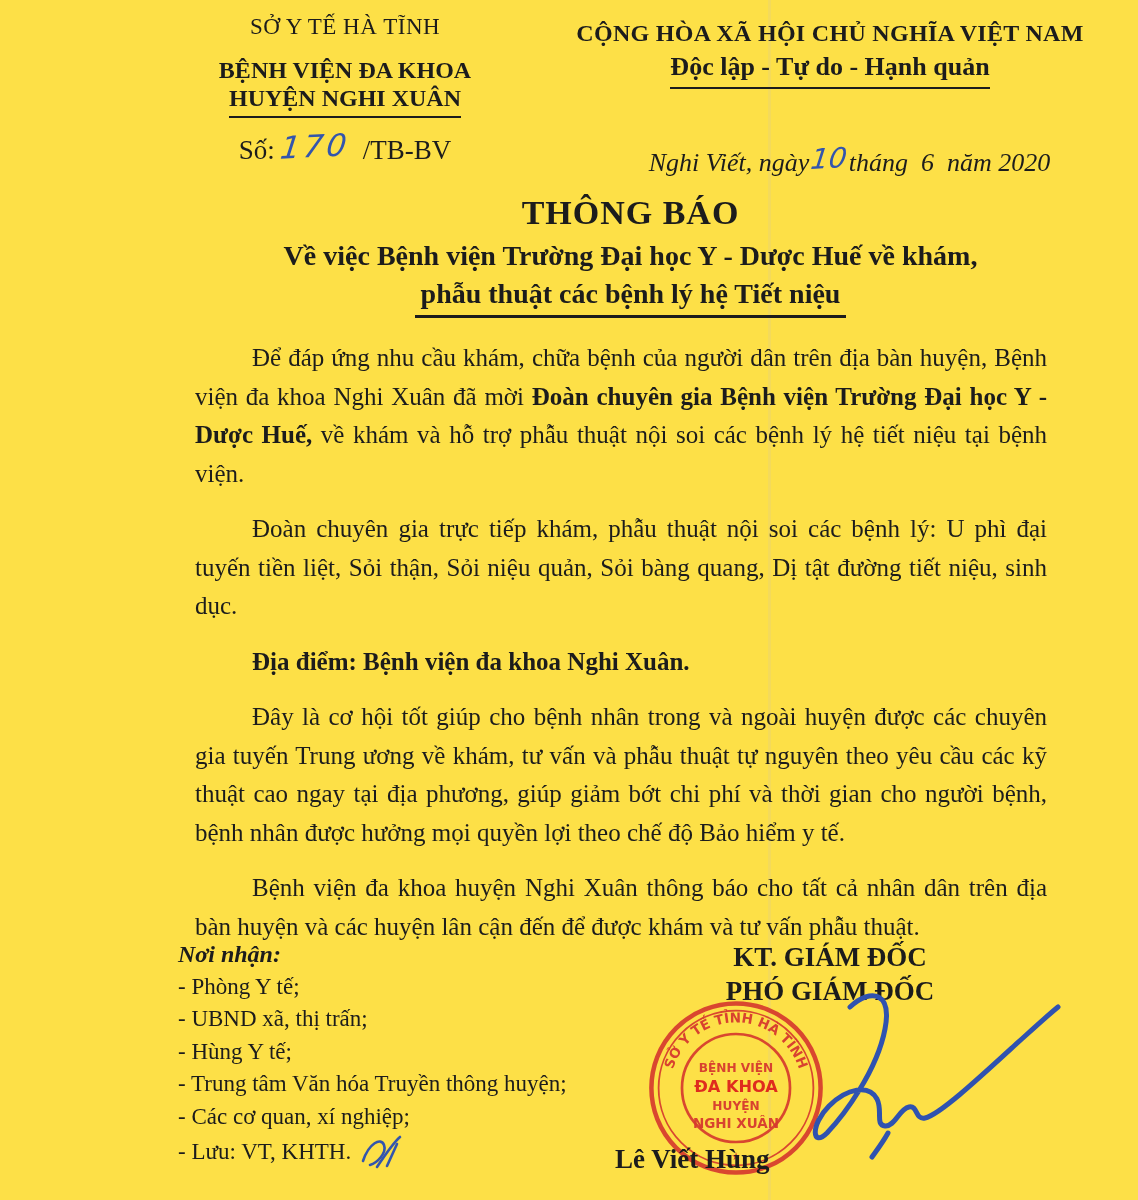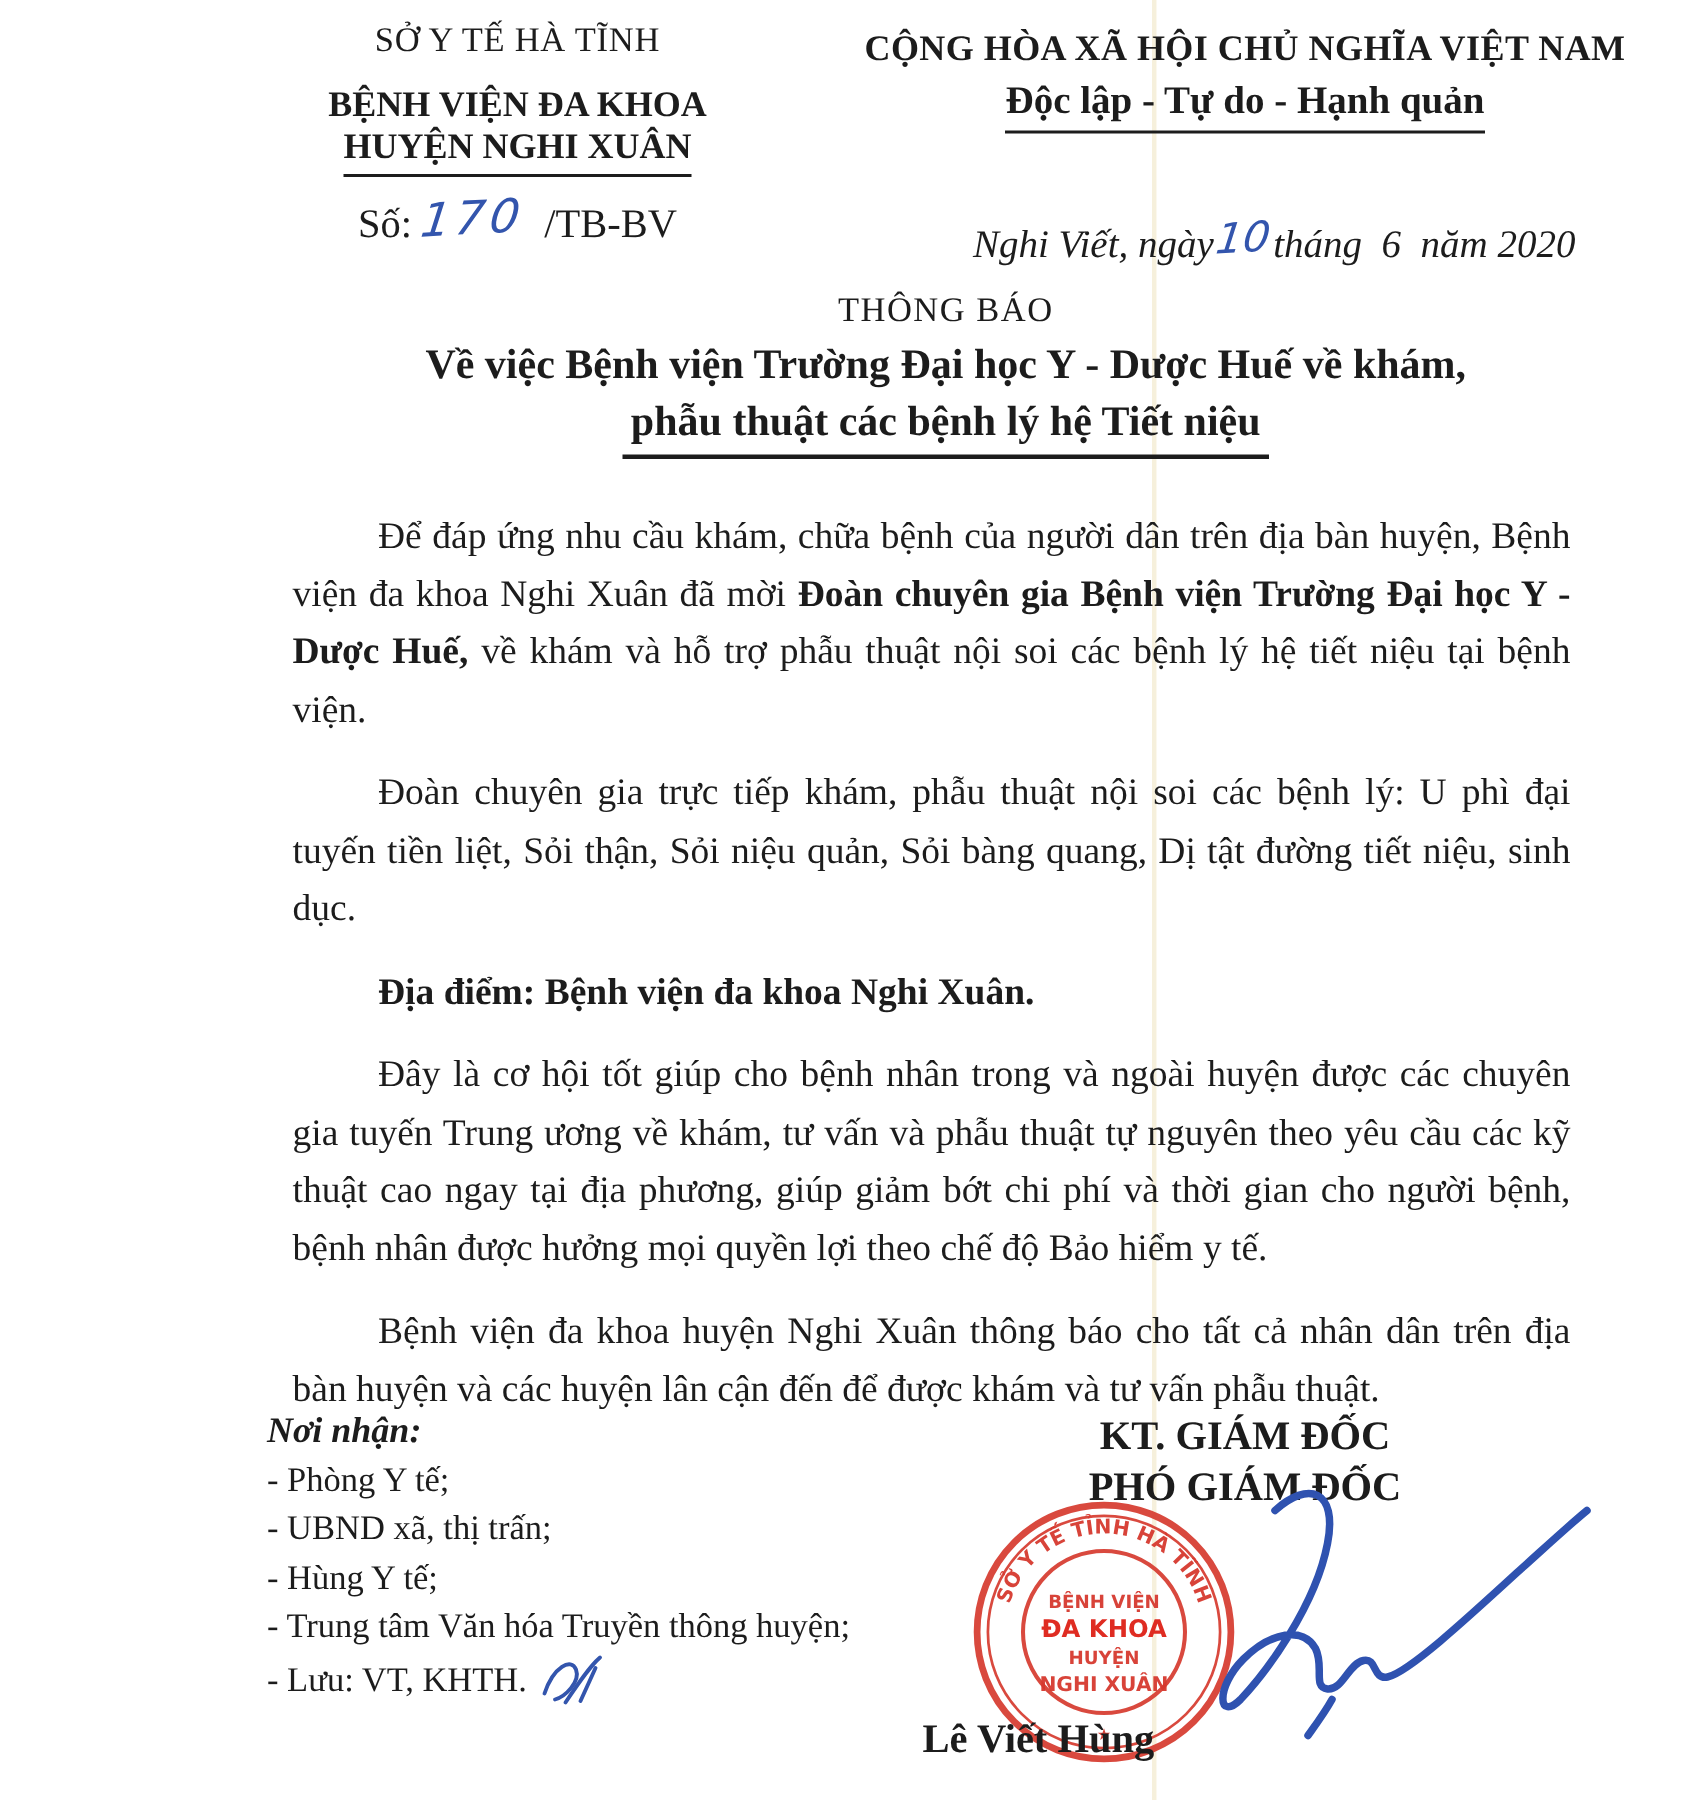--- a/index.html
+++ b/index.html
@@ -7,21 +7,21 @@
     --blue: #3355ad;
     --red: #d6392e;
   }
   * { margin: 0; padding: 0; box-sizing: border-box; }
   html, body { background: #e8e8e8; }
   .page {
     position: relative;
     width: 1138px;
     height: 1200px;
     margin: 0 auto;
-    background: #ffffff;
+    background: #fde047;
     color: var(--ink);
     font-family: "Liberation Serif", "DejaVu Serif", serif;
     overflow: hidden;
   }
   
   .crease {
     position: absolute;
     left: 768px; top: 0;
     width: 3px; height: 100%;
     background: rgba(225, 205, 140, 0.30);
@@ -79,21 +79,21 @@
   }
   .dateline .hand { font-size: 28px; margin: 0 2px; position: relative; top: -3px; }
 
   
   .title-block {
     position: absolute;
     left: 178px; top: 194px;
     width: 905px;
     text-align: center;
   }
-  .title-main { font-size: 23px; font-weight: normal; letter-spacing: 1px; }
+  .title-main { font-size: 34px; font-weight: bold; letter-spacing: 1px; }
   .title-sub  { font-size: 28px; font-weight: bold; margin-top: 8px; }
   .title-sub2 { margin-top: 6px; }
   .title-sub2 .u {
     display: inline-block;
     border-bottom: 3px solid var(--ink);
     padding: 0 6px 5px 6px;
   }
 
   
   .body-text {
@@ -182,20 +182,21 @@
     <p>Đây là cơ hội tốt giúp cho bệnh nhân trong và ngoài huyện được các chuyên gia tuyến Trung ương về khám, tư vấn và phẫu thuật tự nguyên theo yêu cầu các kỹ thuật cao ngay tại địa phương, giúp giảm bớt chi phí và thời gian cho người bệnh, bệnh nhân được hưởng mọi quyền lợi theo chế độ Bảo hiểm y tế.</p>
     <p>Bệnh viện đa khoa huyện Nghi Xuân thông báo cho tất cả nhân dân trên địa bàn huyện và các huyện lân cận đến để được khám và tư vấn phẫu thuật.</p>
   </div>
 
   <div class="recipients">
     <div class="rc-title">Nơi nhận:</div>
     <div class="rc-item">- Phòng Y tế;</div>
     <div class="rc-item">- UBND xã, thị trấn;</div>
     <div class="rc-item">- Hùng Y tế;</div>
     <div class="rc-item">- Trung tâm Văn hóa Truyền thông huyện;</div>
+    <div class="rc-item"><span>- Các cơ quan, xí nghiệp;</span></div>
     <div class="rc-item"><span>- Lưu: VT, KHTH.</span><svg class="initial-scrawl" width="48" height="38" viewBox="0 0 48 38">
         <g fill="none" stroke="#3355ad" stroke-width="2.6" stroke-linecap="round">
           <path d="M6 28 C 12 10, 24 4, 27 12 C 30 20, 20 30, 13 32"></path>
           <path d="M20 34 C 28 22, 36 10, 43 4"></path>
           <path d="M30 33 L 40 11"></path>
         </g>
       </svg></div>
   </div>
 
   <div class="sig-block">

